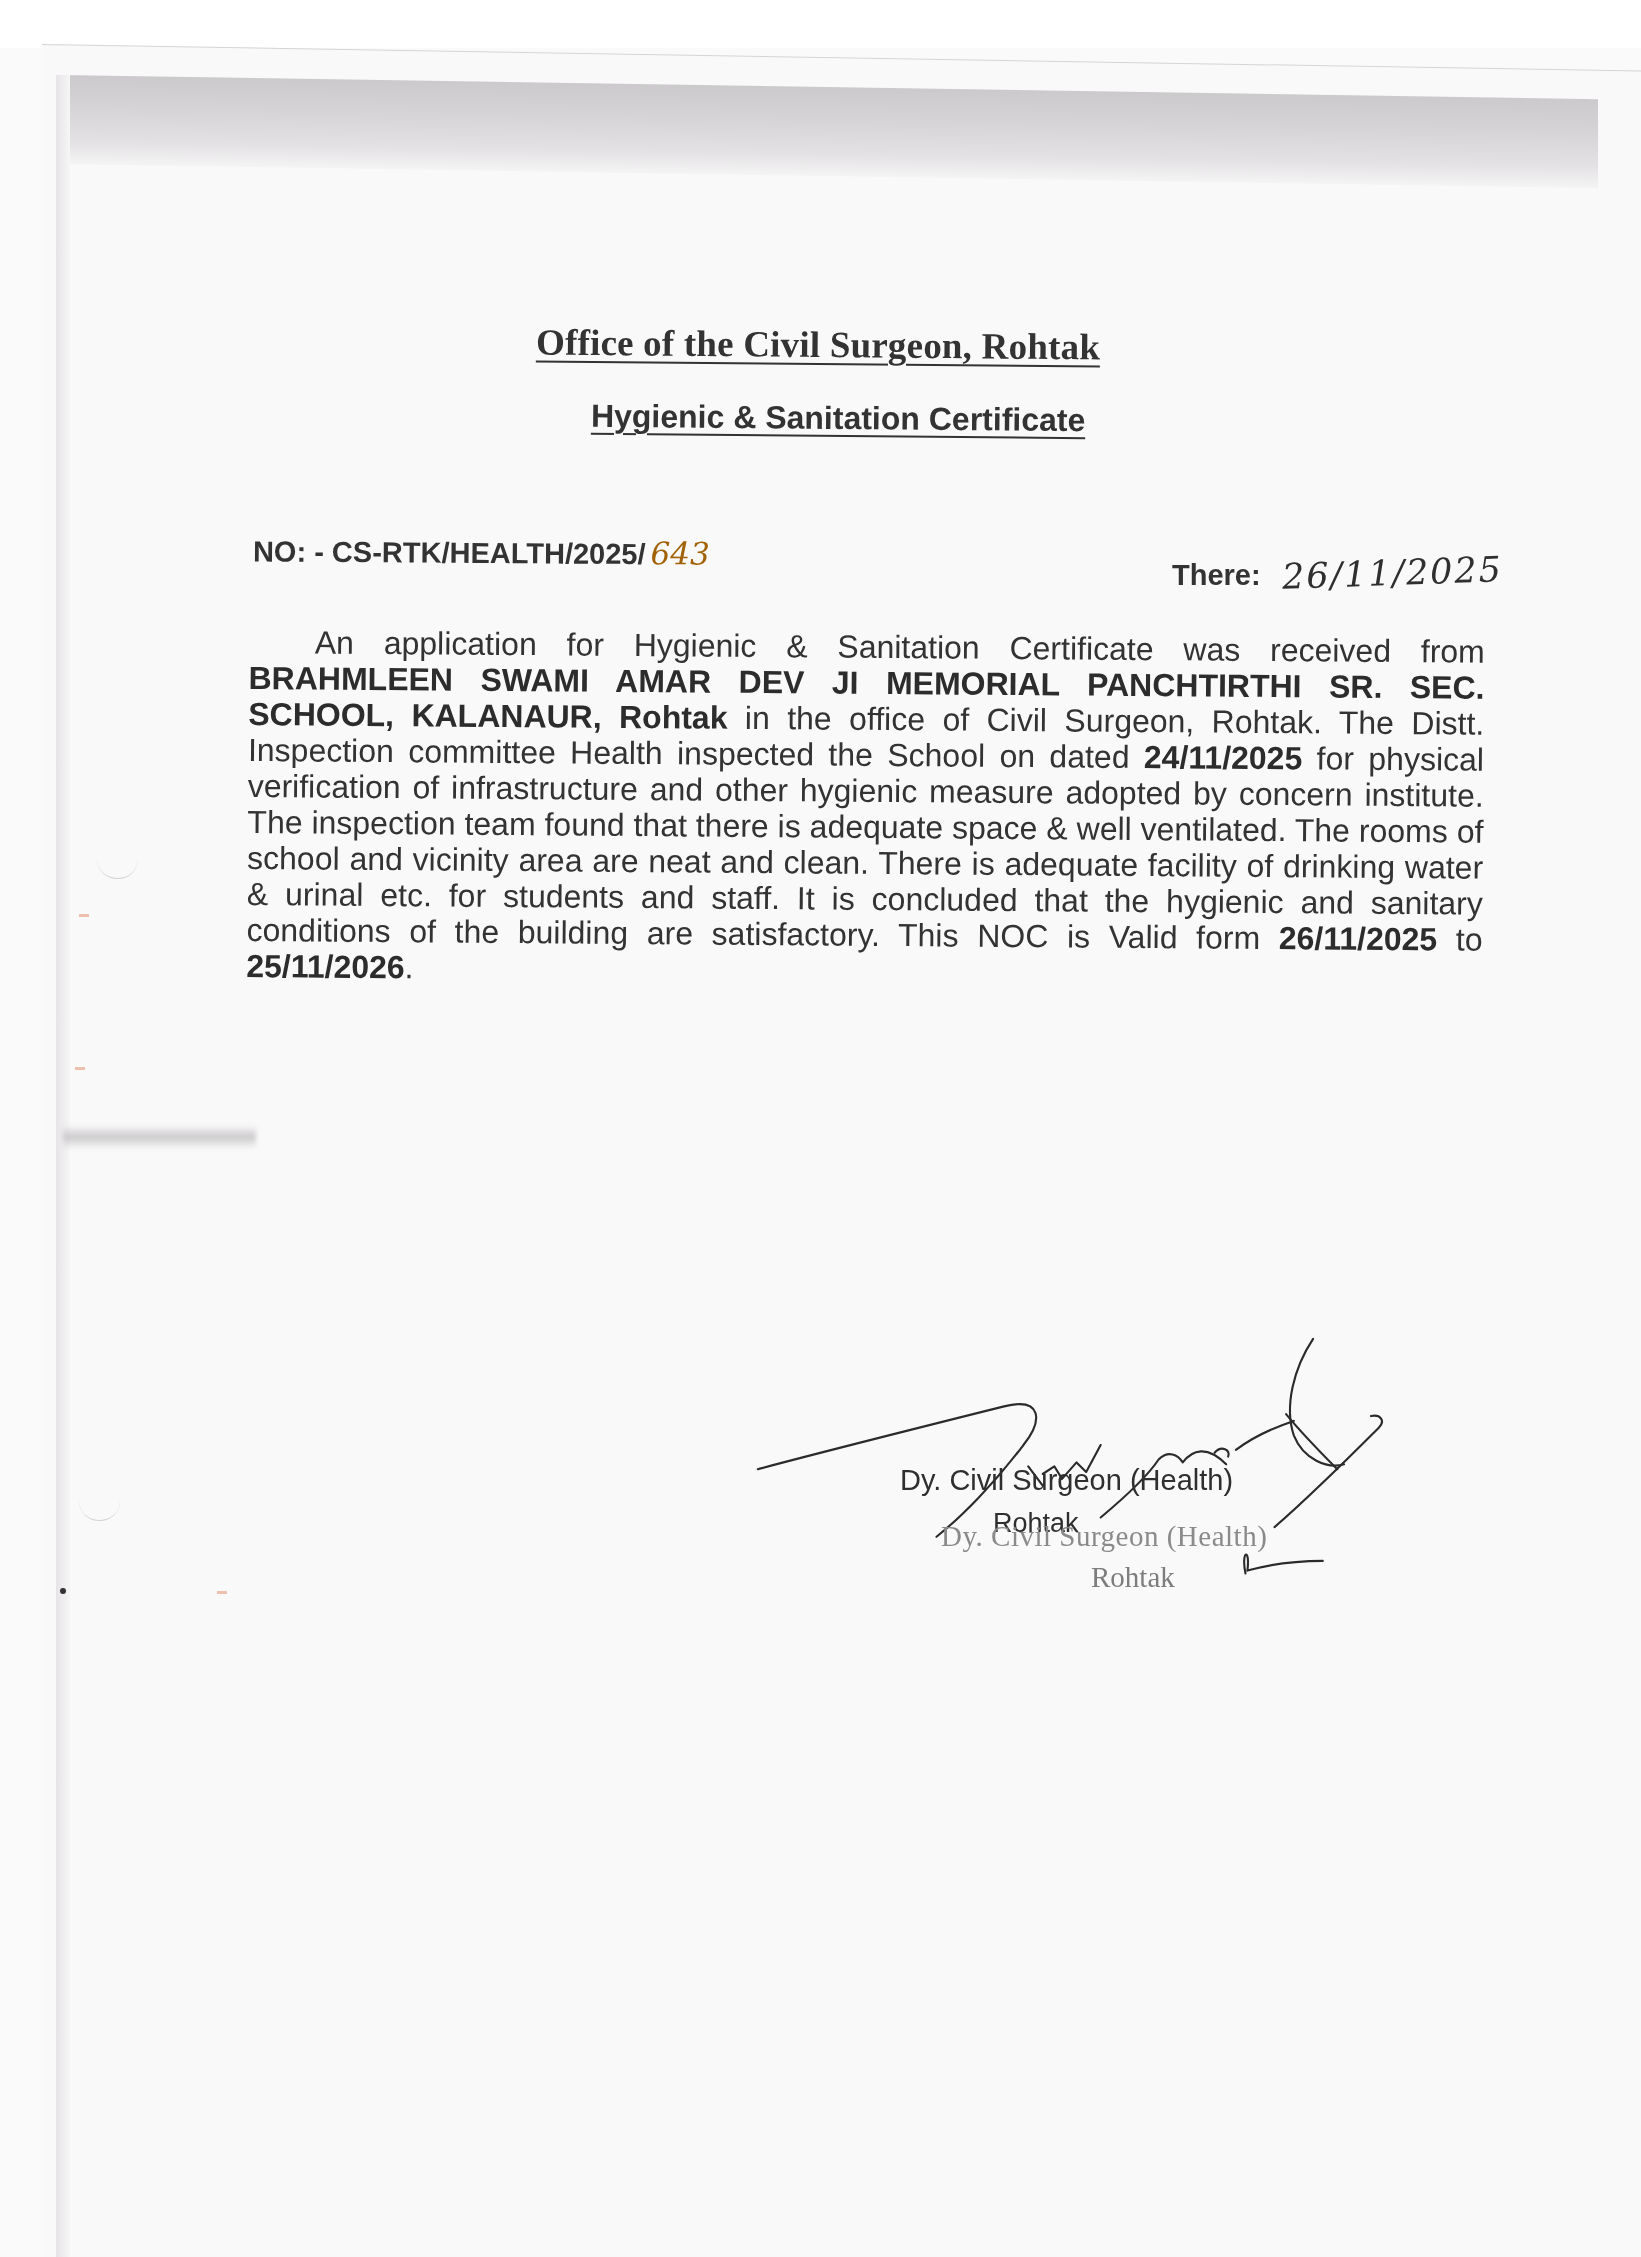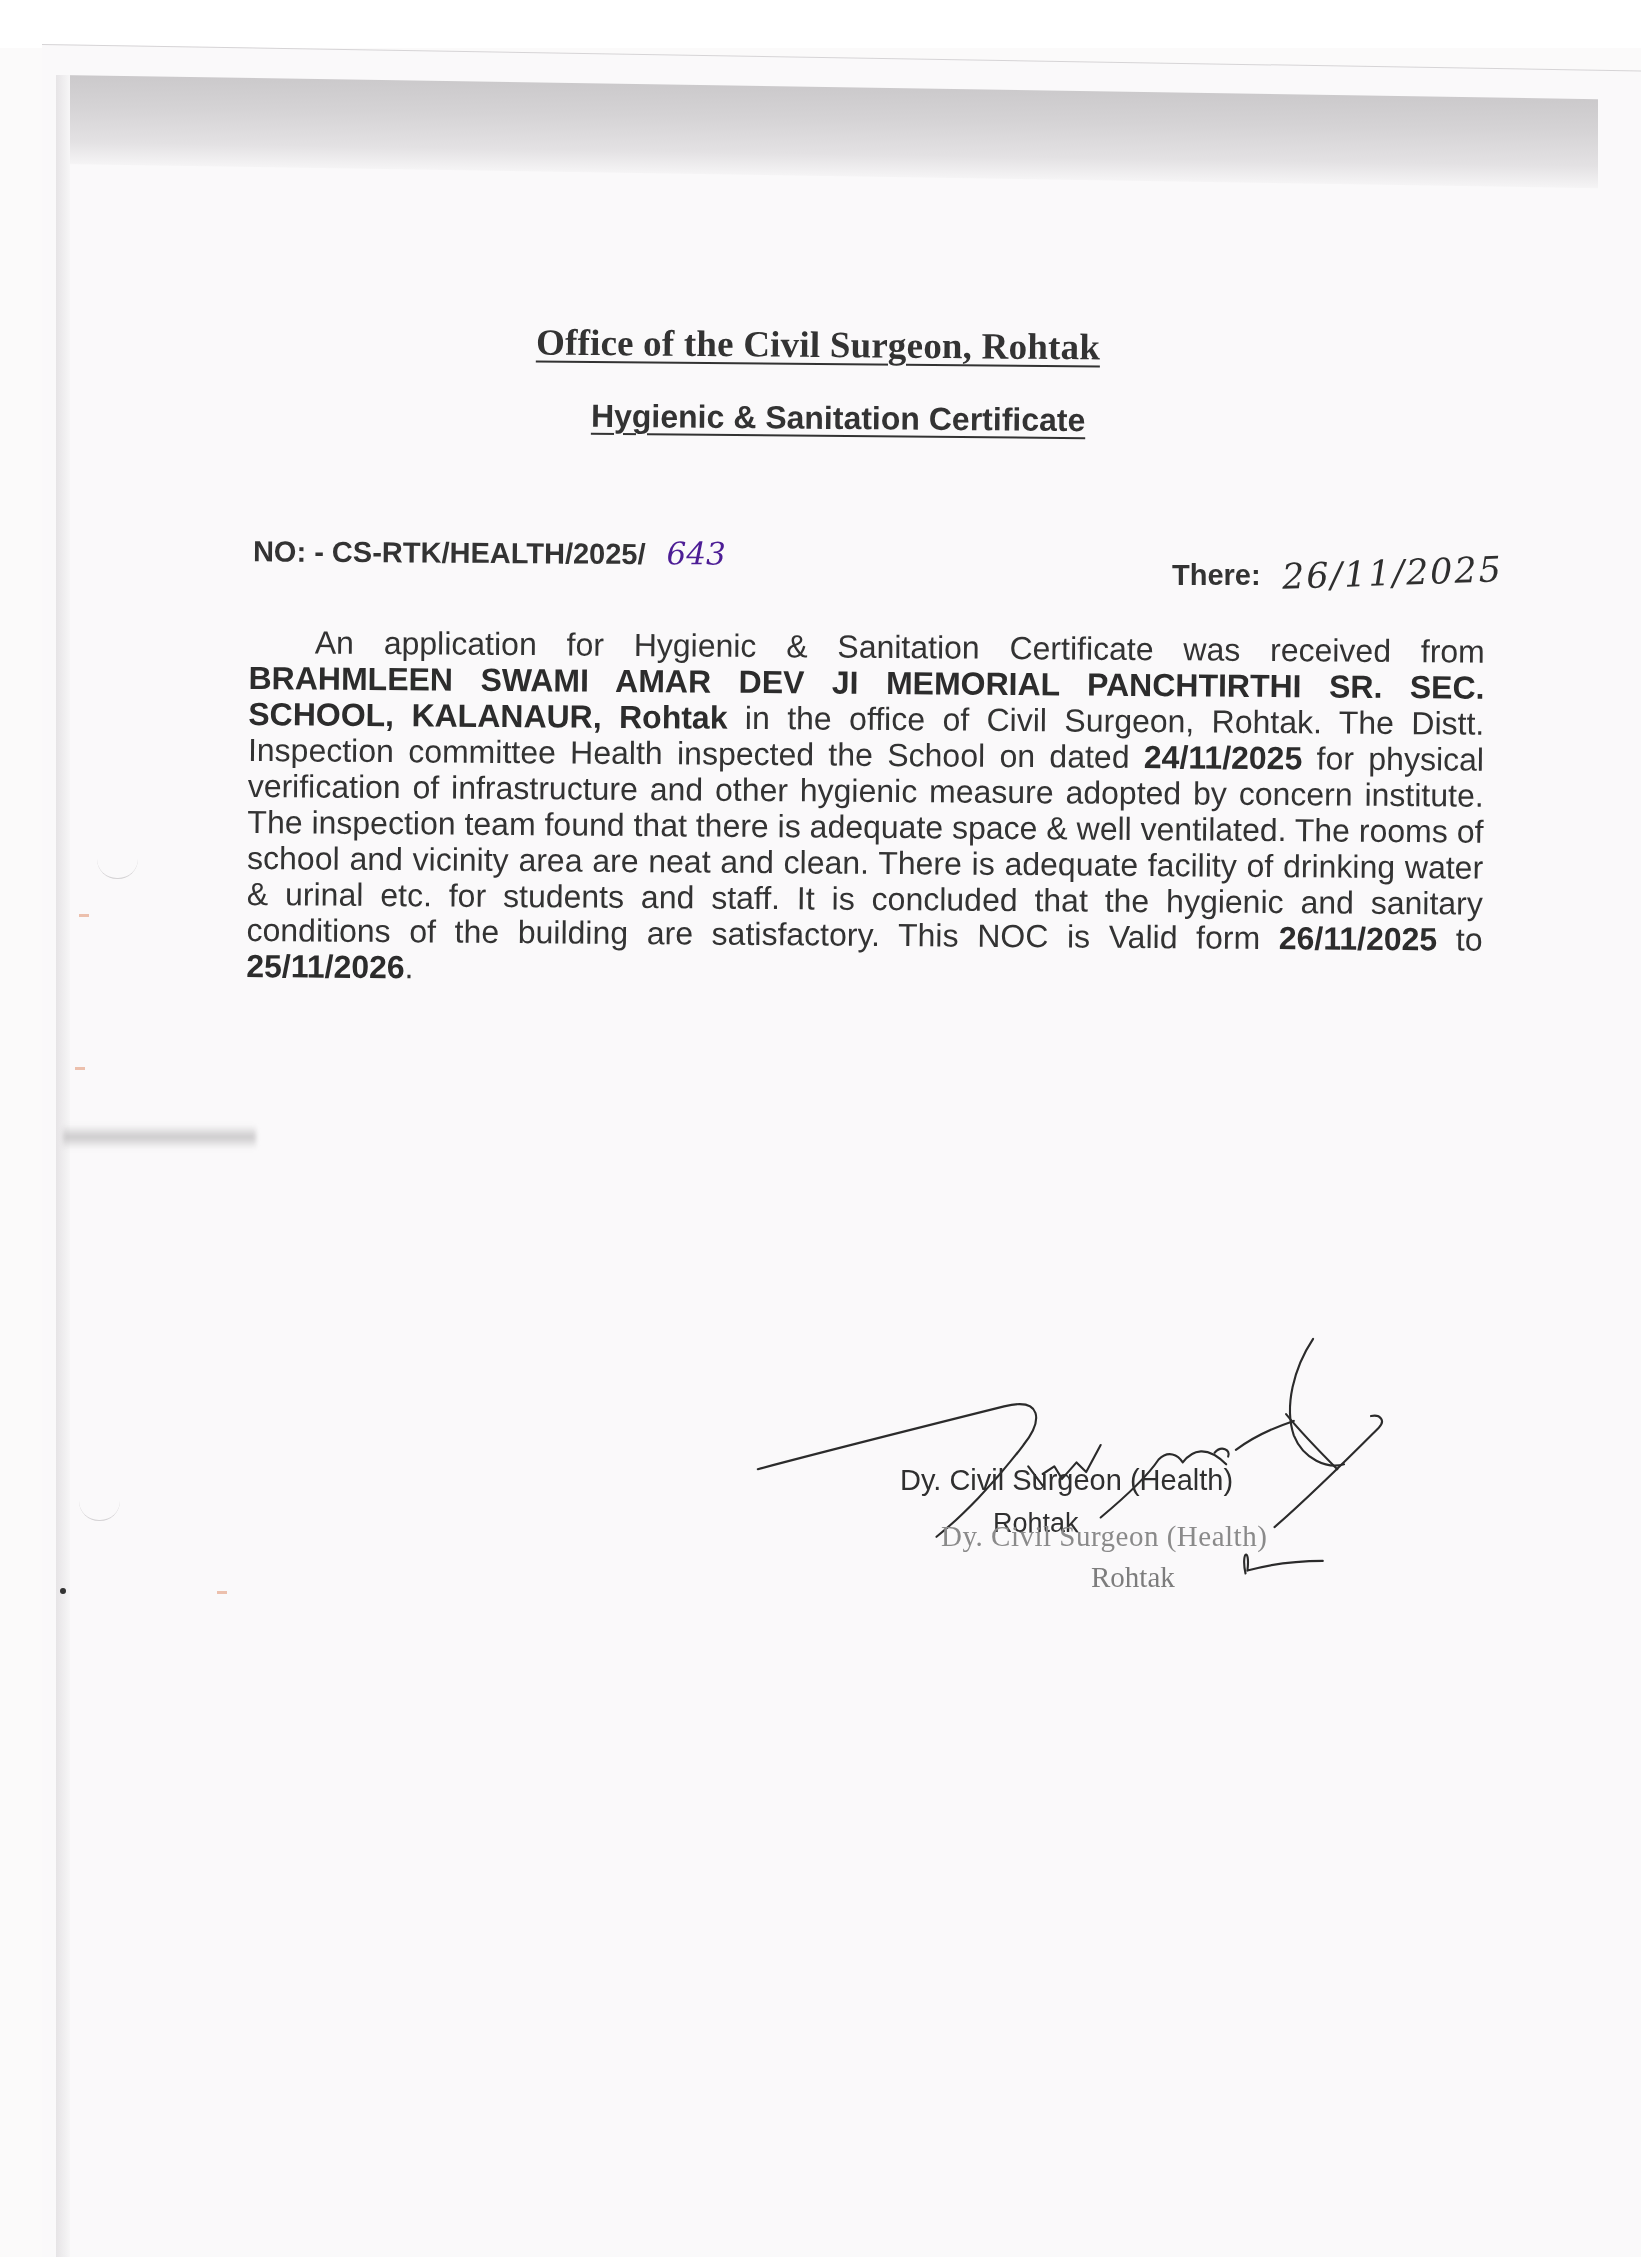--- a/index.html
+++ b/index.html
@@ -73,21 +73,21 @@
     text-decoration: underline; text-decoration-thickness: 1.9px; text-underline-offset: 5.8px;
     transform: rotate(0.5deg);
   }
   .ref-no {
     position: absolute; left: 253px; top: 518px;
     font-size: 29px; font-weight: bold; color: #333;
     transform: rotate(0.4deg);
   }
   .ref-no .hand {
     font-family: "DejaVu Serif", serif; font-style: italic; font-weight: normal;
-    font-size: 31px; margin-left: 21px; color: #4c1d95;
+    font-size: 31px; margin-left: 5px; color: #a16207;
   }
   .date-line {
     position: absolute; left: 1172px; top: 537px;
     font-size: 29px; font-weight: bold; color: #333;
   }
   .date-line .hand {
     font-family: "DejaVu Serif", serif; font-style: italic; font-weight: normal;
     font-size: 35px; margin-left: 21px; color: #2f2f2f; letter-spacing: 1.9px;
     display: inline-block; transform: rotate(-2deg);
   }

